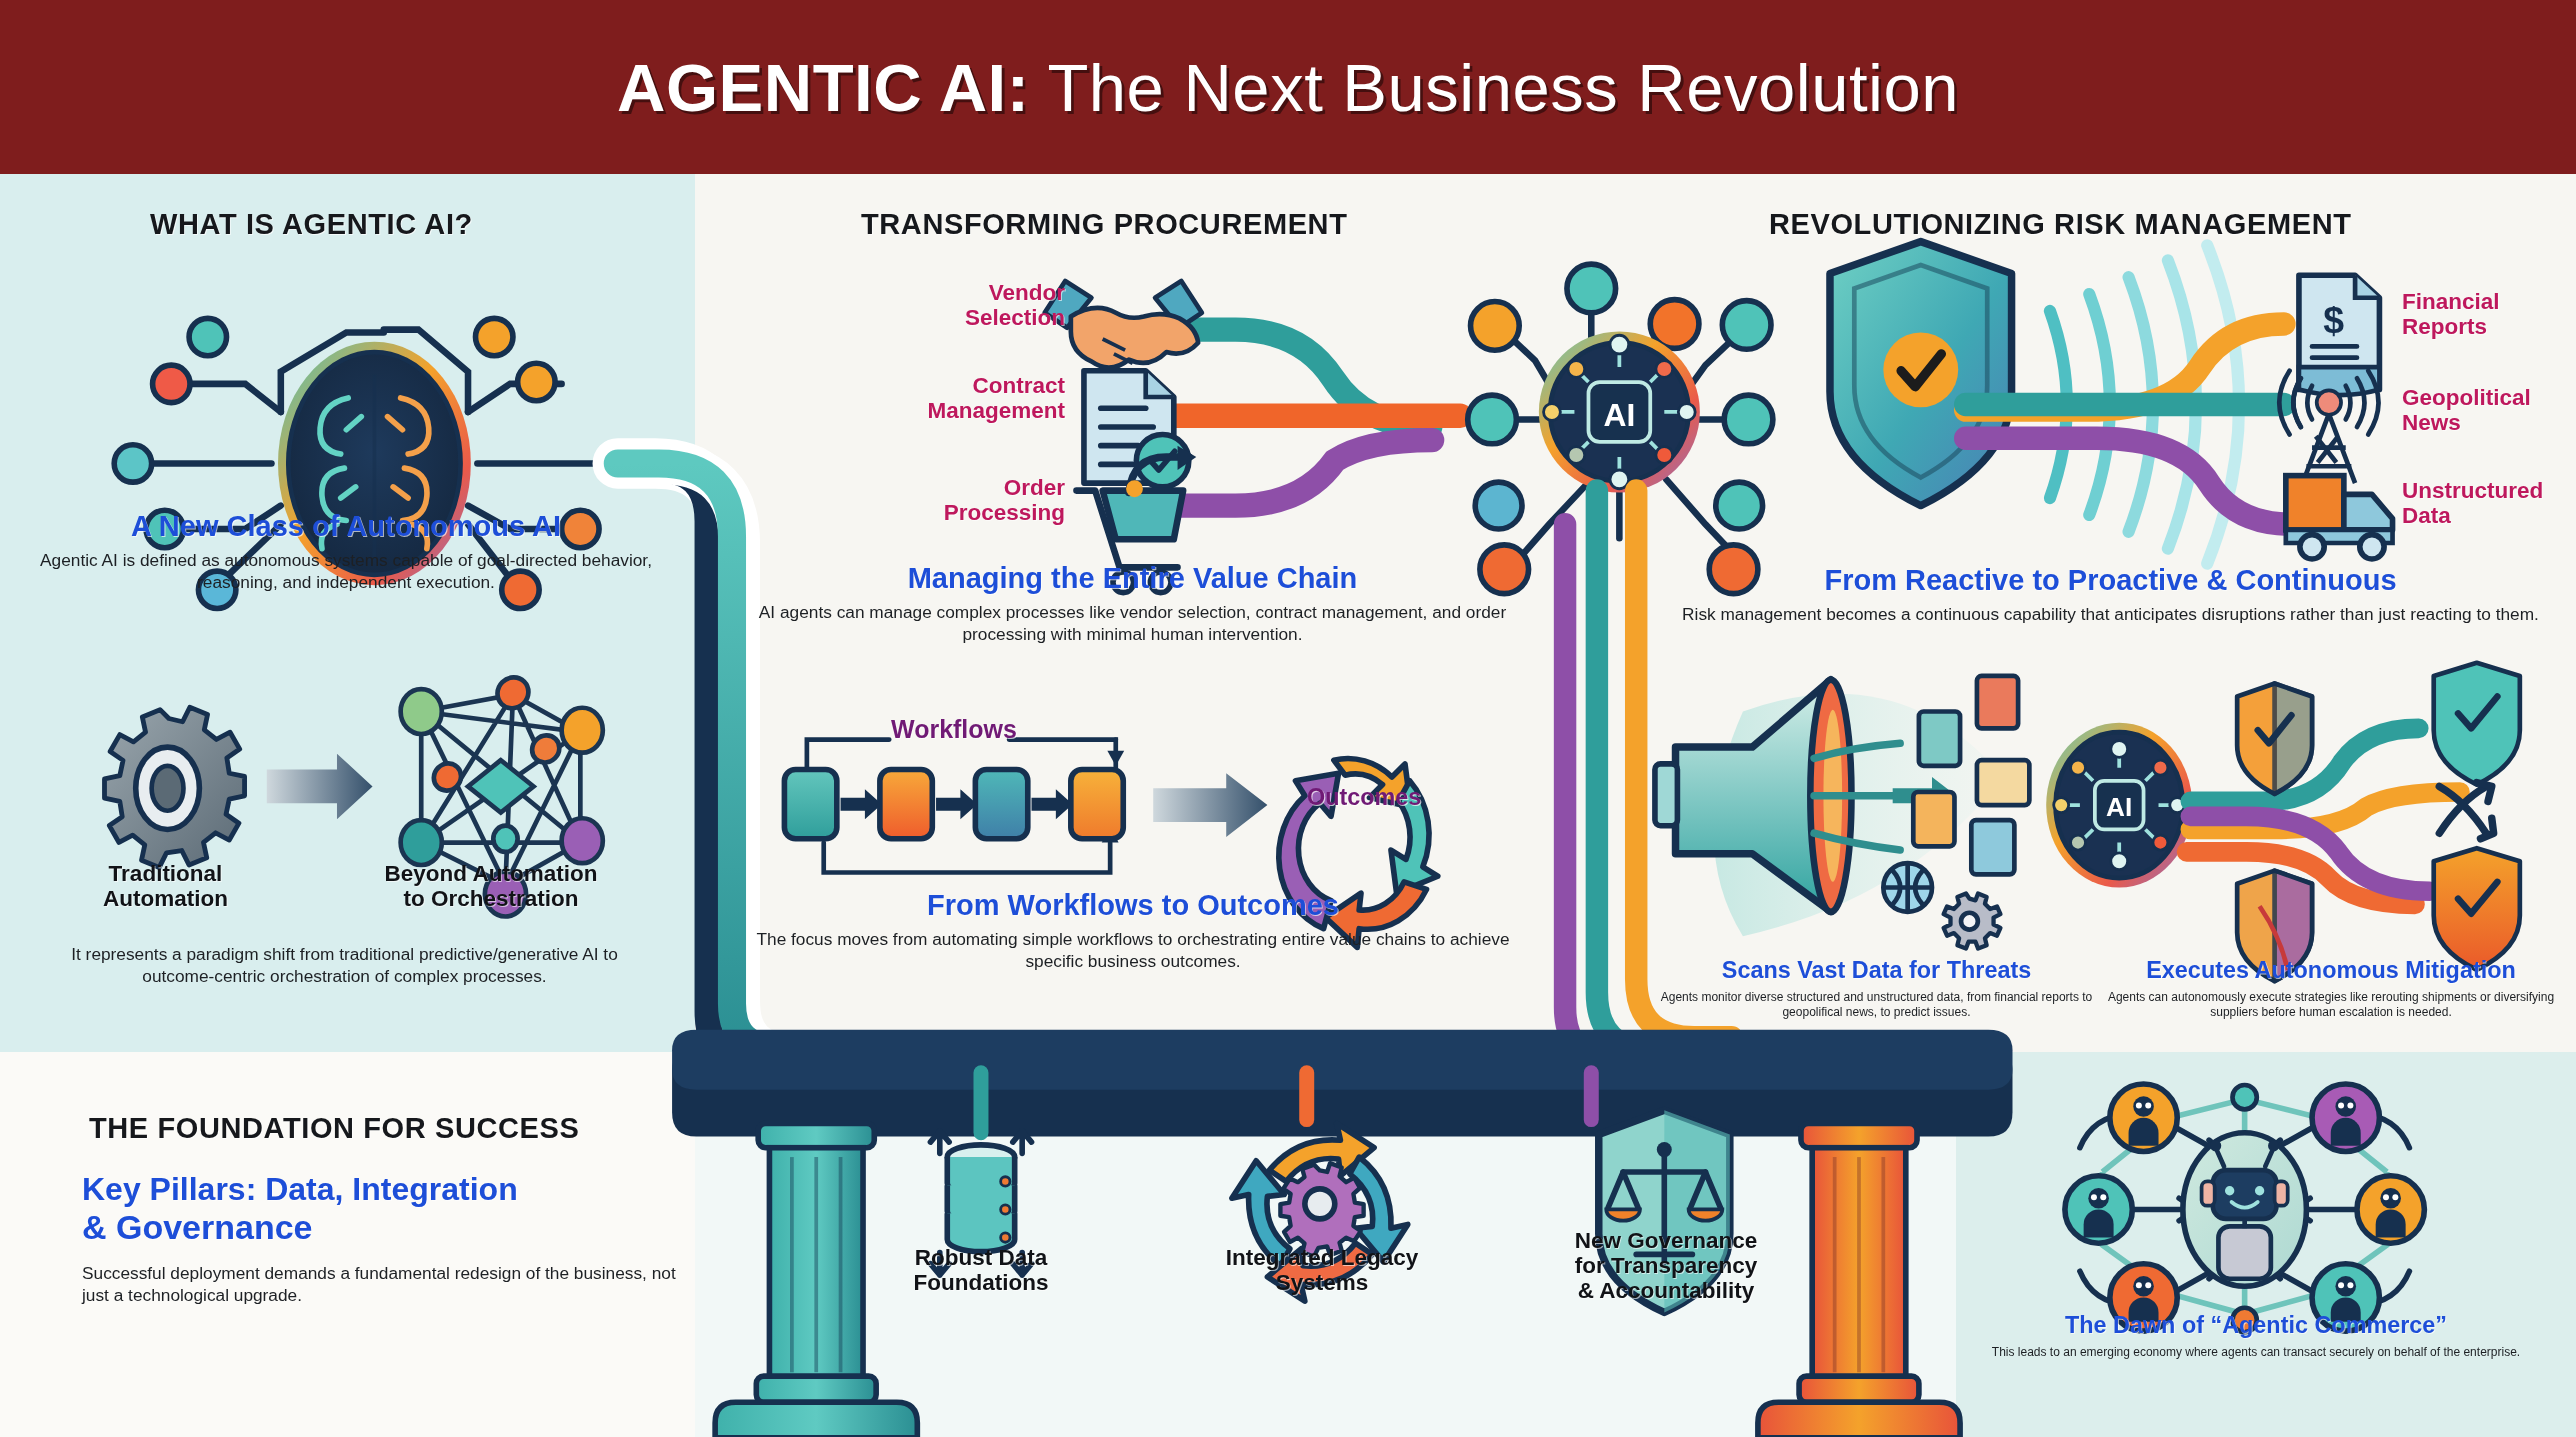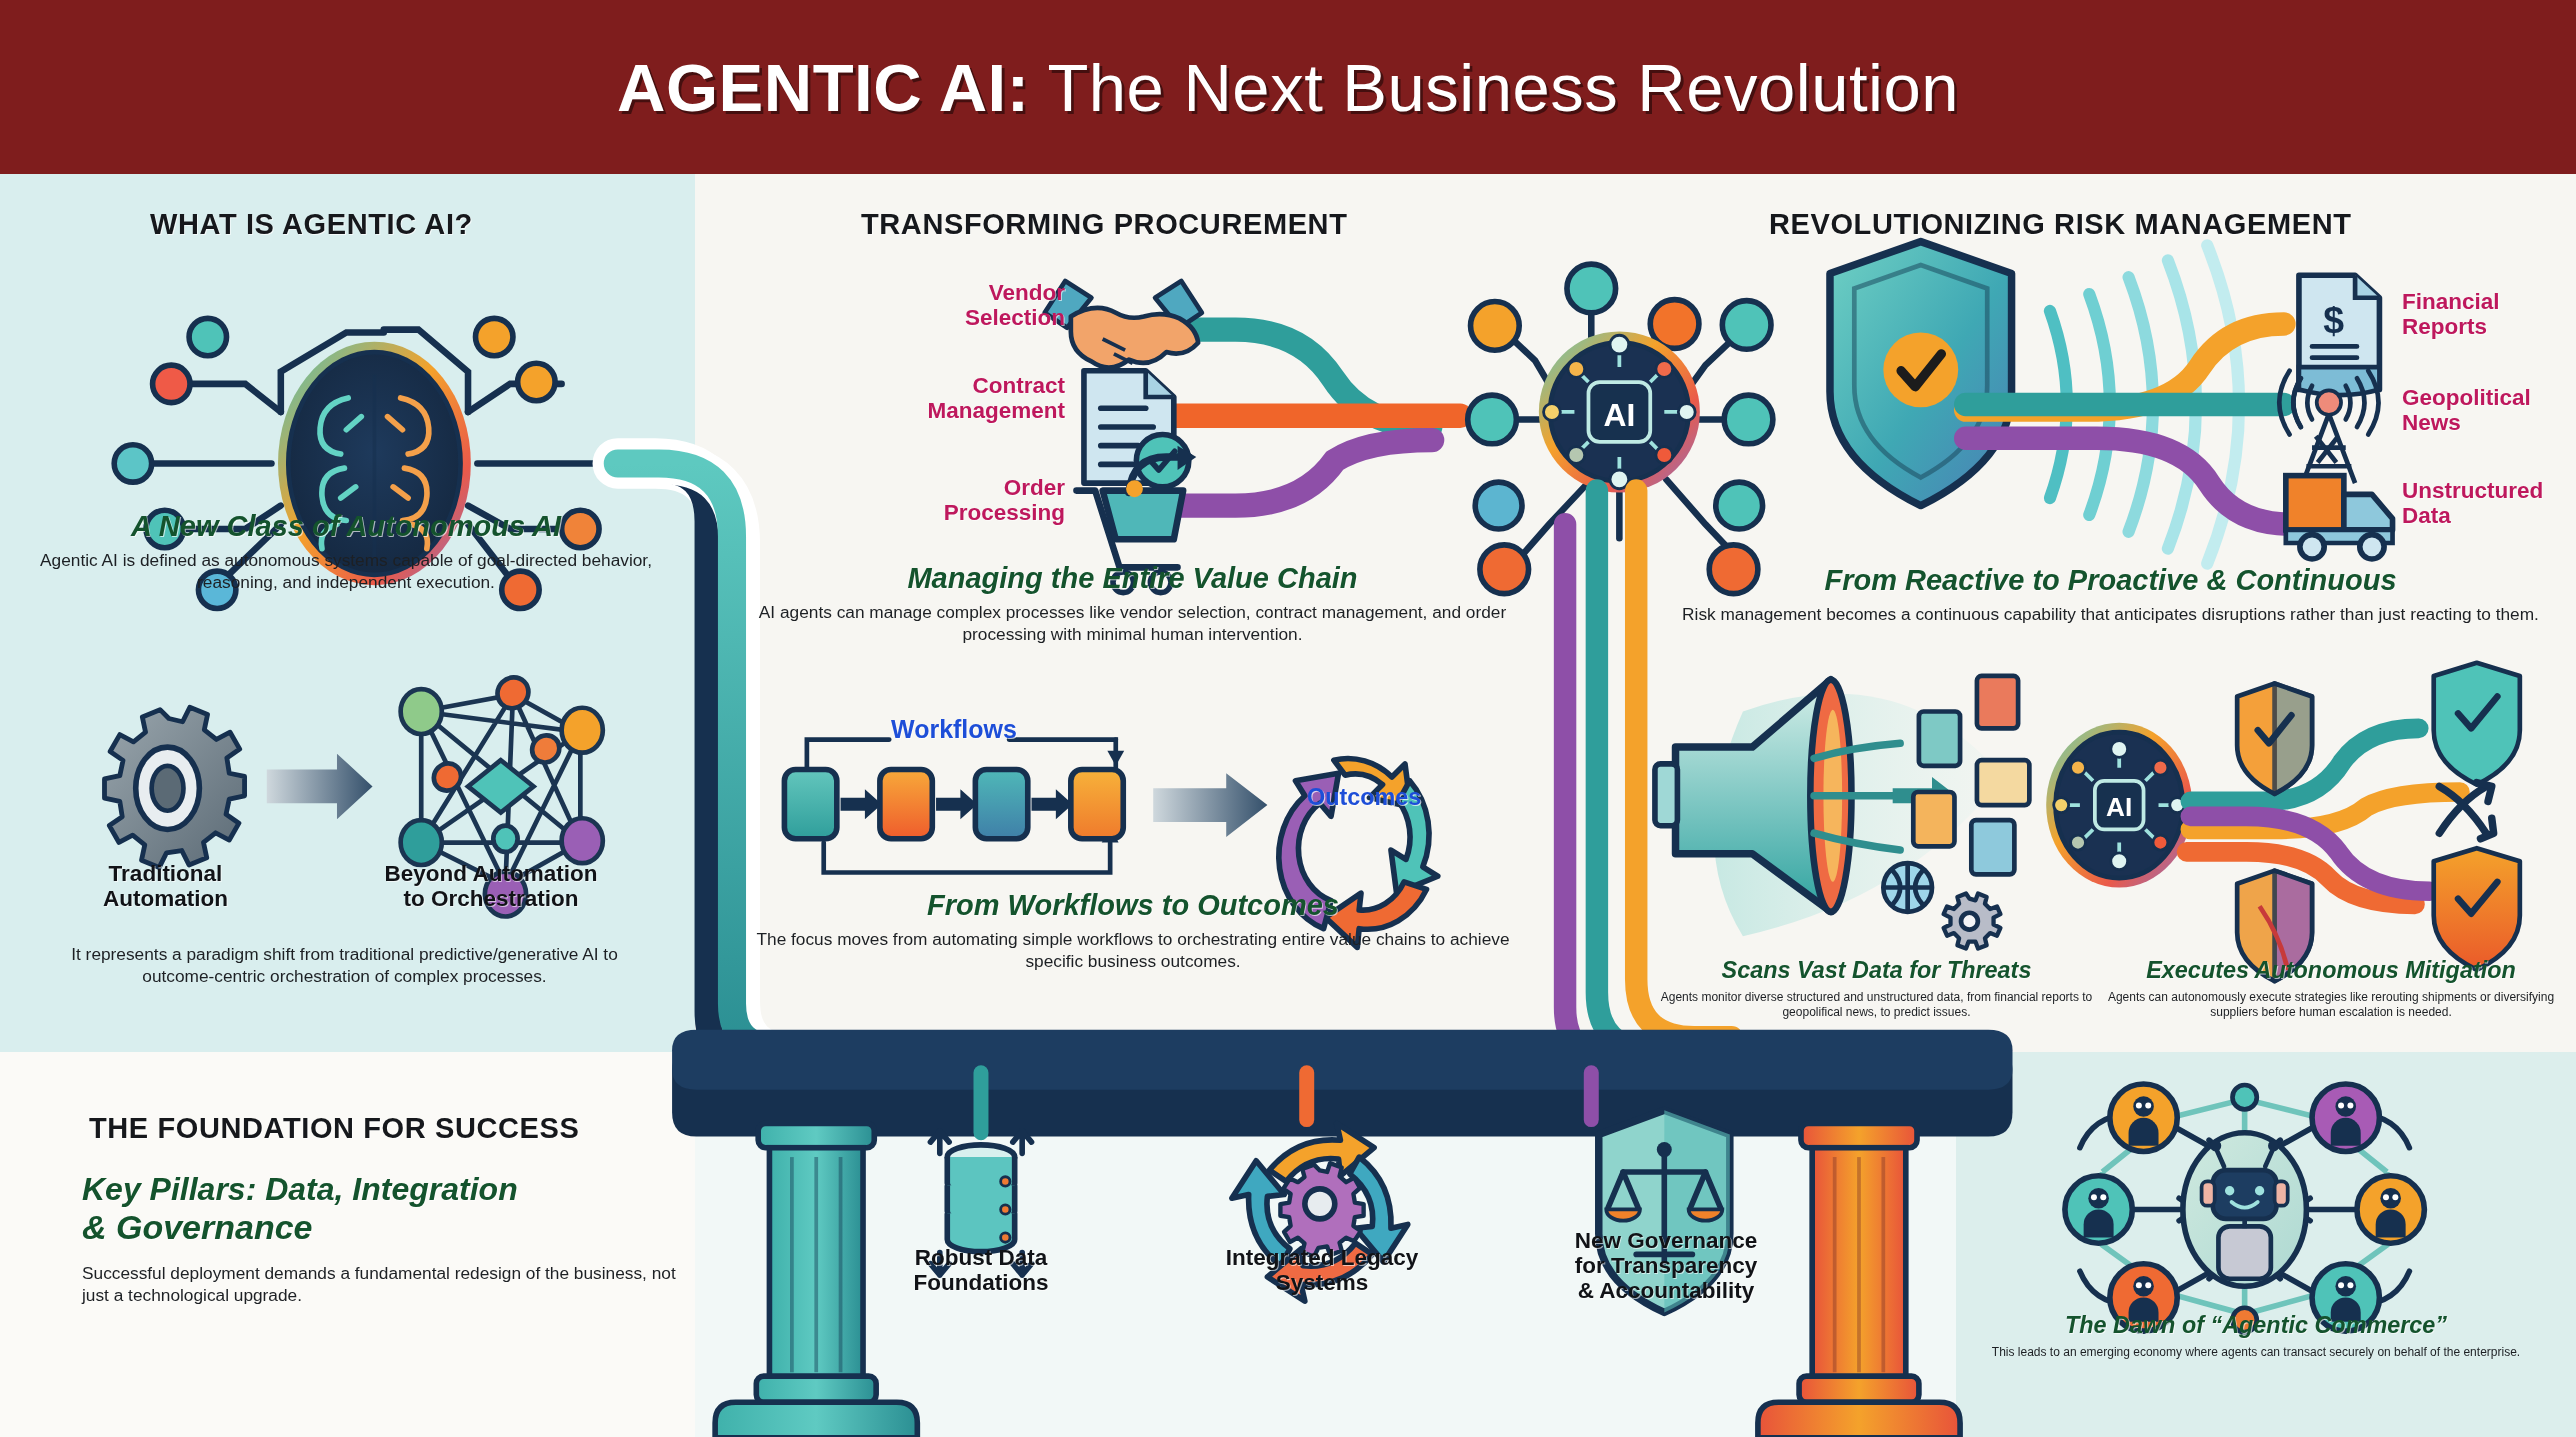--- a/index.html
+++ b/index.html
@@ -27,38 +27,38 @@
   
   .sec-head{position:absolute;font-size:29px;font-weight:bold;color:#16181c;letter-spacing:0.6px;
             text-shadow:0.9px 0.9px 0 rgba(255,255,255,.7);white-space:nowrap;}
   .h-what{left:150px;top:208px;}
   .h-proc{left:861px;top:208px;}
   .h-risk{left:1769px;top:208px;}
   .h-found{left:89px;top:1112px;}
 
   
   .blk{position:absolute;text-align:center;}
-  .blk .t{font-size:29px;font-weight:bold;color:#14532d;line-height:1.12;
-          text-shadow:0.9px 0.9px 0 rgba(255,255,255,.65);font-style:italic;}
+  .blk .t{font-size:29px;font-weight:bold;color:#1d4ed8;line-height:1.12;
+          text-shadow:0.9px 0.9px 0 rgba(255,255,255,.65);}
   .blk .d{font-size:17.3px;color:#1d2024;line-height:1.28;margin-top:6.6px;}
   .blk .t.sm{font-size:23.4px;}
   .blk .d.sm{font-size:12px;}
 
   
   .svglayer{position:absolute;left:0;top:0;width:2576px;height:1438px;pointer-events:none;}
 
   
   .lbl{position:absolute;font-size:22.5px;font-weight:bold;color:#be185d;line-height:1.1;
        text-shadow:0.9px 0.9px 0 rgba(255,255,255,.6);}
   .lbl.r{text-align:right;}
   .lbl.l{text-align:left;}
 
   .cap{position:absolute;font-size:22.5px;font-weight:bold;color:#111317;text-align:center;
        line-height:1.12;text-shadow:0.9px 0.9px 0 rgba(255,255,255,.6);}
-  .minilbl{position:absolute;font-size:25px;font-weight:bold;color:#1d4ed8;
+  .minilbl{position:absolute;font-size:25px;font-weight:bold;color:#701a75;
            text-shadow:0.9px 0.9px 0 rgba(255,255,255,.7);}
 </style>
 </head>
 <body>
 
 <div id="root">
 
   <div class="panel panel-left-top"></div>
   <div class="panel panel-center"></div>
   <div class="panel panel-right"></div>

